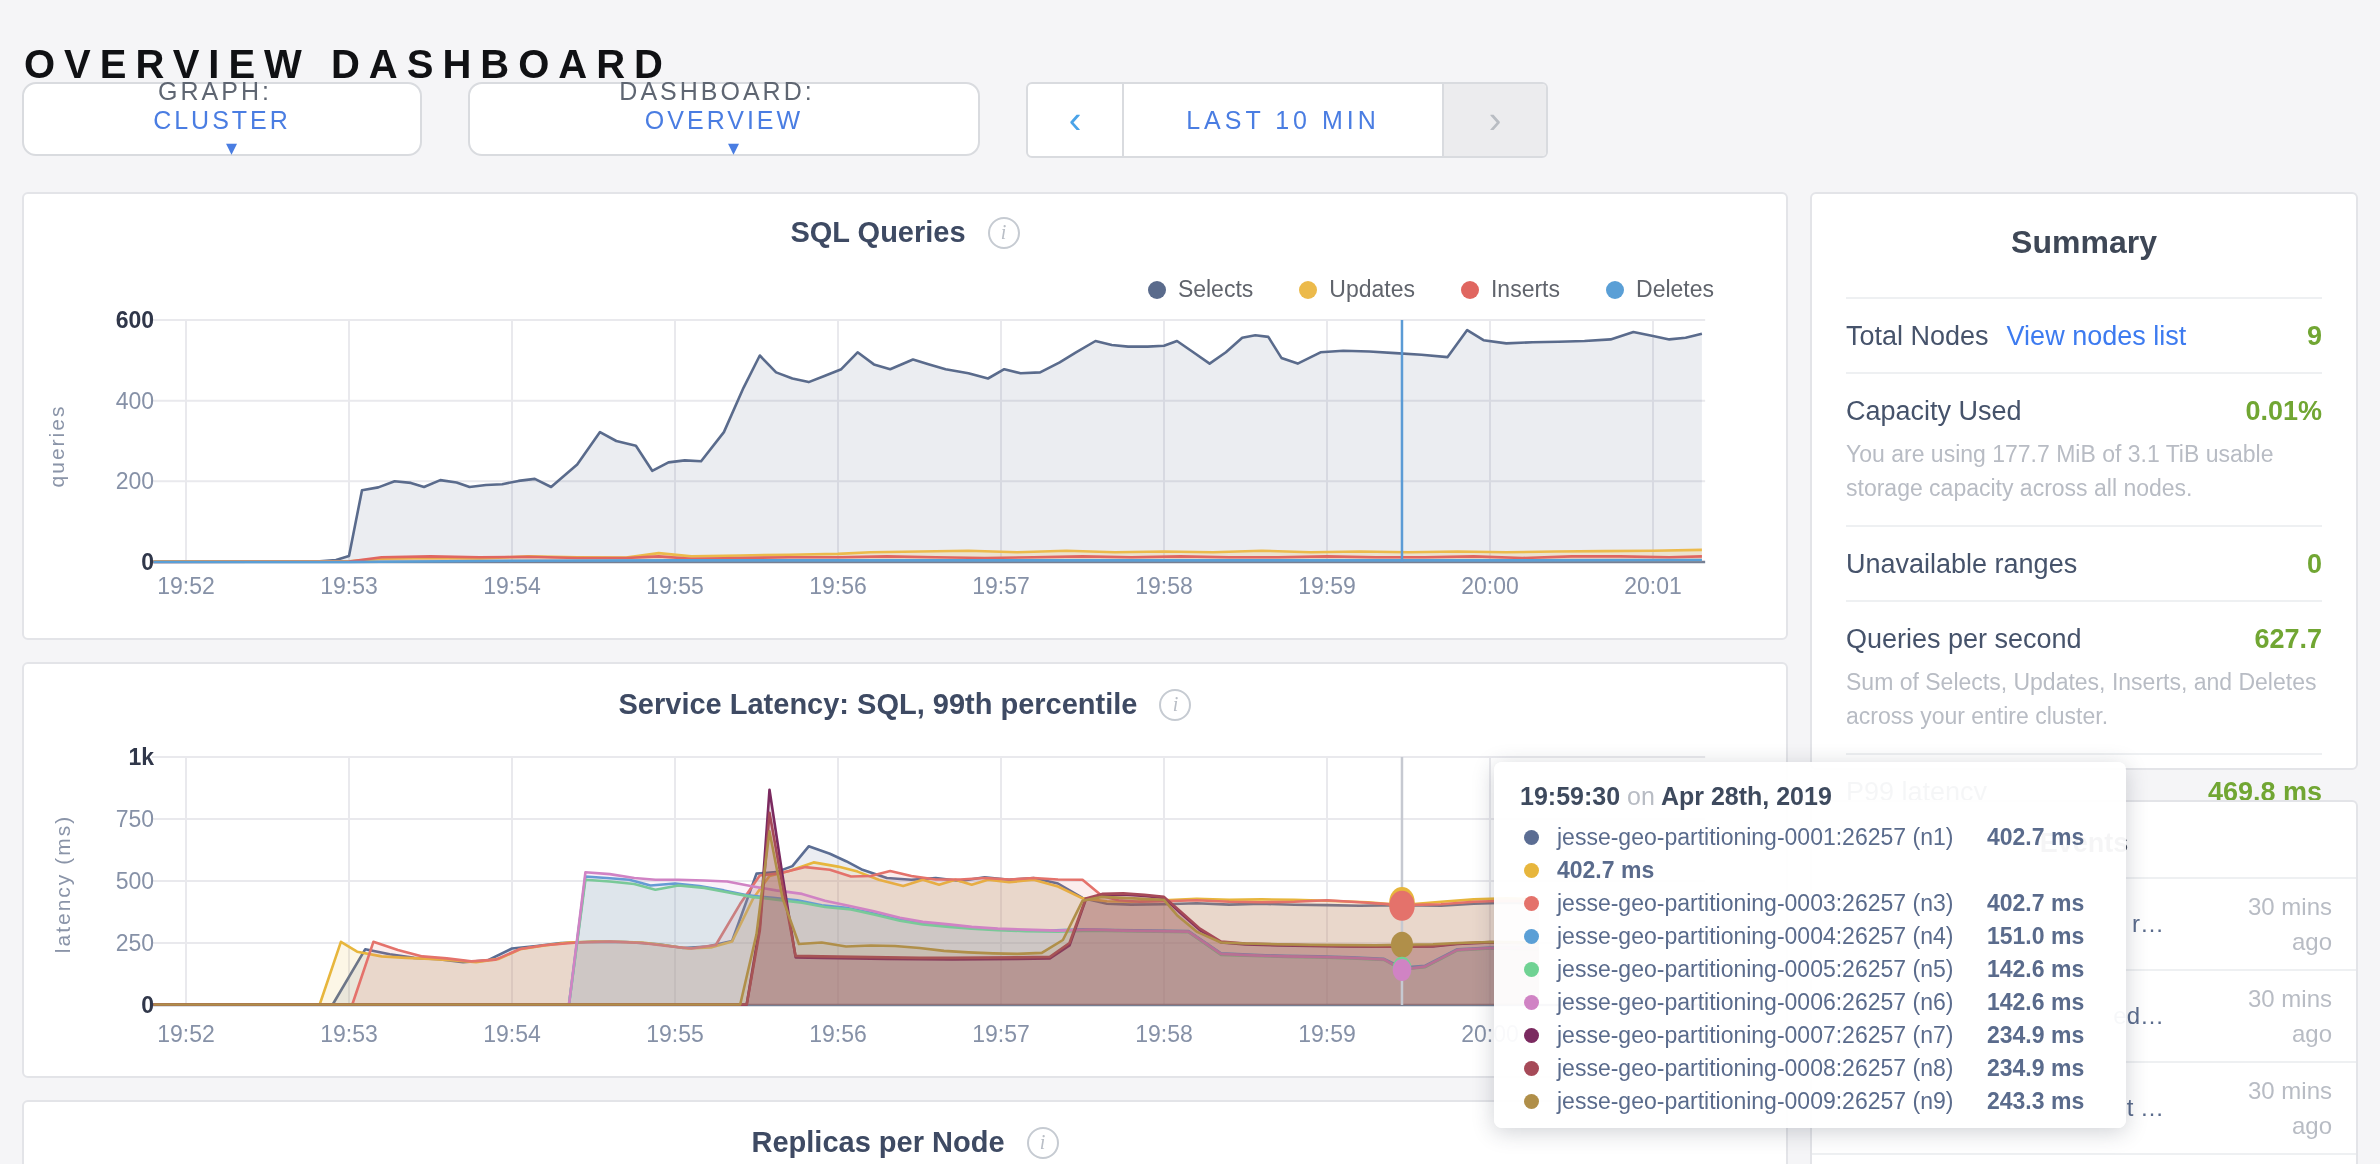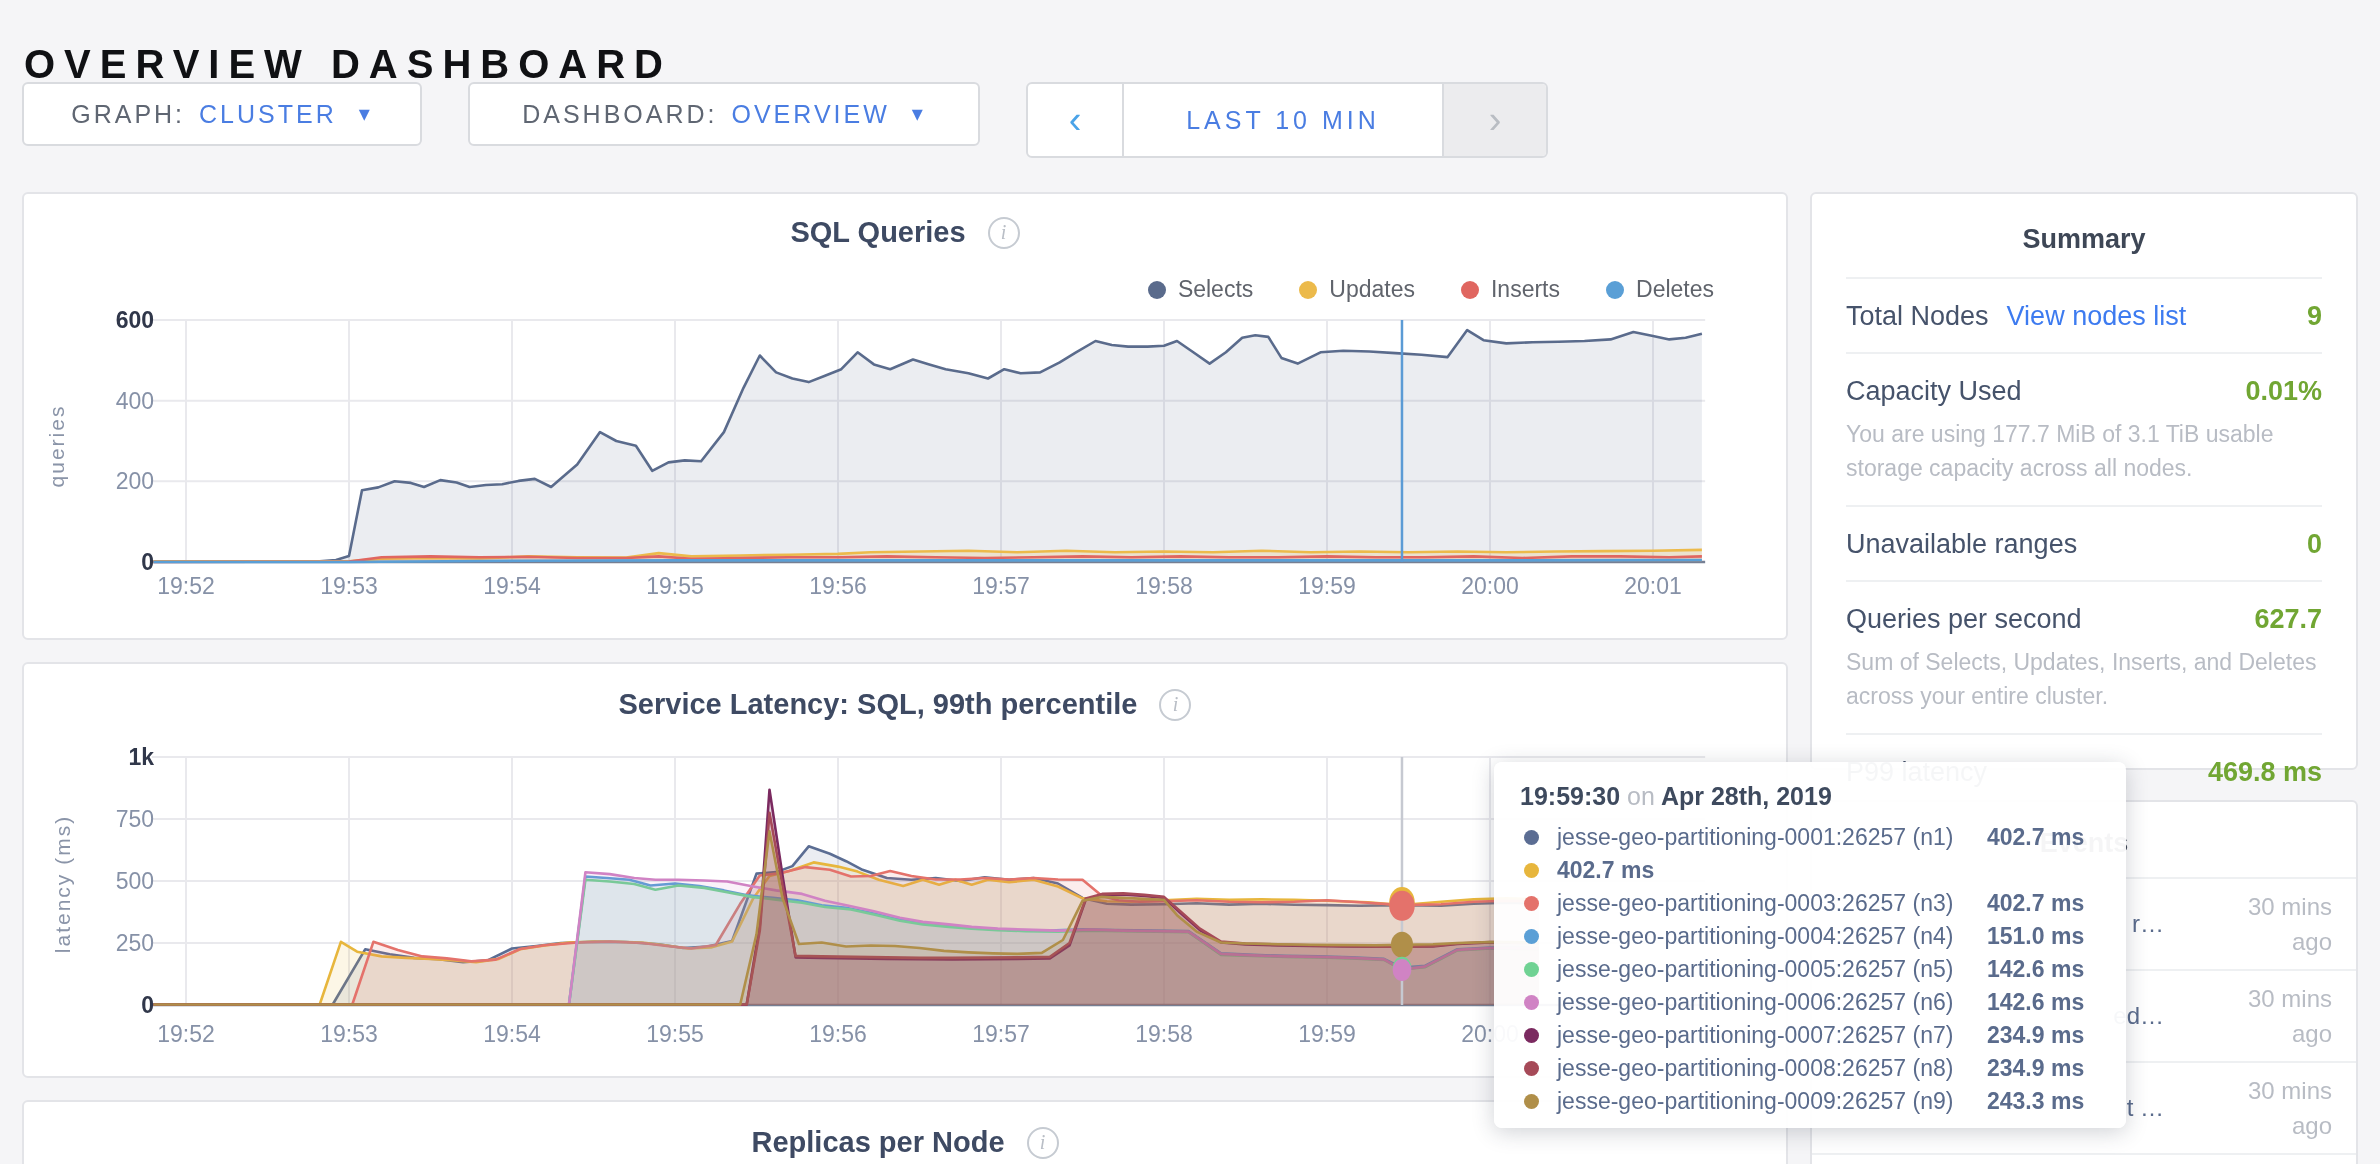--- a/index.html
+++ b/index.html
@@ -4,23 +4,23 @@
 <style>
   * { margin:0; padding:0; box-sizing:border-box; }
   html,body { width:2380px; height:1164px; overflow:hidden;
     font-family:"Liberation Sans", sans-serif; background:#f5f5f7; color:#46536b; }
 
   
   #page-title { position:absolute; left:24px; top:6px; font-size:40px; font-weight:700;
     letter-spacing:9px; color:#101114;margin-top:36px; }
 
   
-  .ctl-btn { position:absolute; top:82px; height:64px; background:#fff;
-    border:2px solid #d9dbdf; border-radius:6px; display:flex; align-items:center;
-    justify-content:center; font-size:25px; letter-spacing:3px; cursor:pointer; }
+  .ctl-btn { position:absolute; top:82px; height:74px; background:#fff;
+    border:2px solid #d9dbdf; border-radius:14px; display:flex; align-items:center;
+    justify-content:center; font-size:25px; letter-spacing:3px; cursor:pointer;flex-direction:column; }
   .ctl-label { color:#5f6672; margin-right:14px; }
   .ctl-value { color:#4a7de2; }
   .caret { color:#4a7de2; font-size:22px; margin-left:22px; }
   #time-window { position:absolute; left:1026px; top:82px; height:76px; display:flex;
     border:2px solid #d9dbdf; border-radius:6px; overflow:hidden; background:#fff; }
   .tw-seg { display:flex; align-items:center; justify-content:center; height:100%; }
   .tw-prev { width:96px; border-right:2px solid #d9dbdf; color:#4aa3e8; font-size:38px; cursor:pointer; }
   .tw-label { width:318px; color:#4a7de2; font-size:25px; letter-spacing:4px; }
   .tw-next { width:104px; border-left:2px solid #d9dbdf; background:#ececee; color:#b9bdc3; font-size:38px; }
 
@@ -42,21 +42,21 @@
   .legend { position:absolute; right:72px; top:82px; display:flex; gap:46px; }
   .legend-item { display:flex; align-items:center; gap:12px; font-size:23px; color:#60646c; }
   .legend-item .dot { width:18px; height:18px; border-radius:50%; }
 
   svg.chart { position:absolute; left:0; top:0; }
   .ylab { position:absolute; transform:rotate(-90deg); transform-origin:center;
     font-size:21px; color:#8a94a8; letter-spacing:2px; }
 
   
   #card-summary { padding:0 34px; }
-  .sum-title { text-align:center; font-size:27px; font-weight:700; color:#3e4756; padding:30px 0 22px; }
+  .sum-title { text-align:center; font-size:32px; font-weight:700; color:#3e4756; padding:30px 0 36px; }
   .sum-row { border-top:2px solid #eef0f2; padding:22px 0 20px; }
   .sum-row:first-of-type { border-top:none; }
   .sum-line { display:flex; align-items:baseline; font-size:27px; color:#46536b; }
   .sum-value { margin-left:auto; color:#71a633; font-weight:700; }
   .sum-link { color:#3d7bf0; margin-left:18px; cursor:pointer; }
   .sum-desc { font-size:23px; color:#b8bcc4; line-height:34px; margin-top:10px; }
 
   
   #card-events { overflow:hidden; }
   .ev-heading { text-align:center; font-size:27px; font-weight:700; color:#3e4756;

